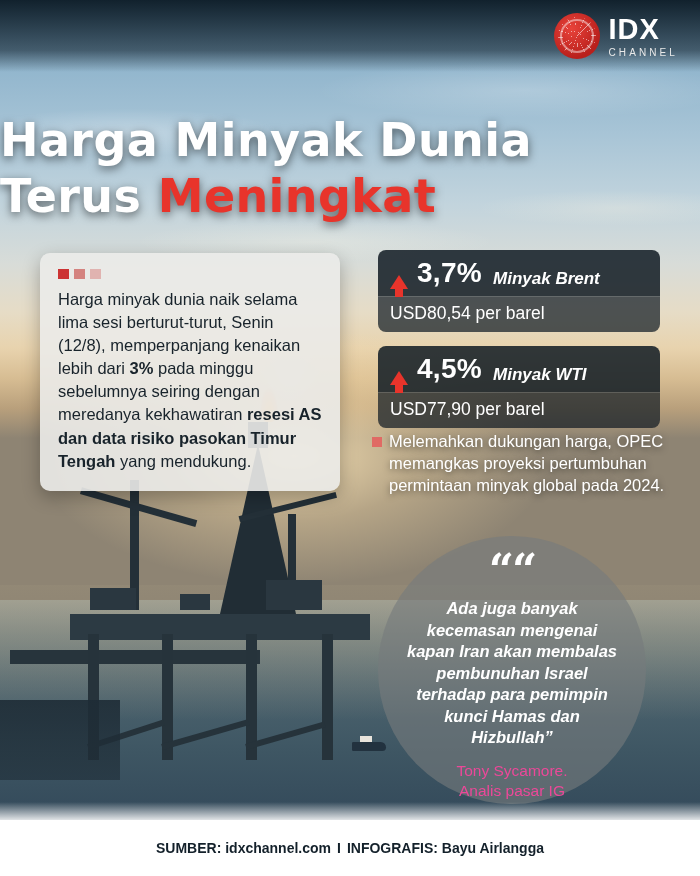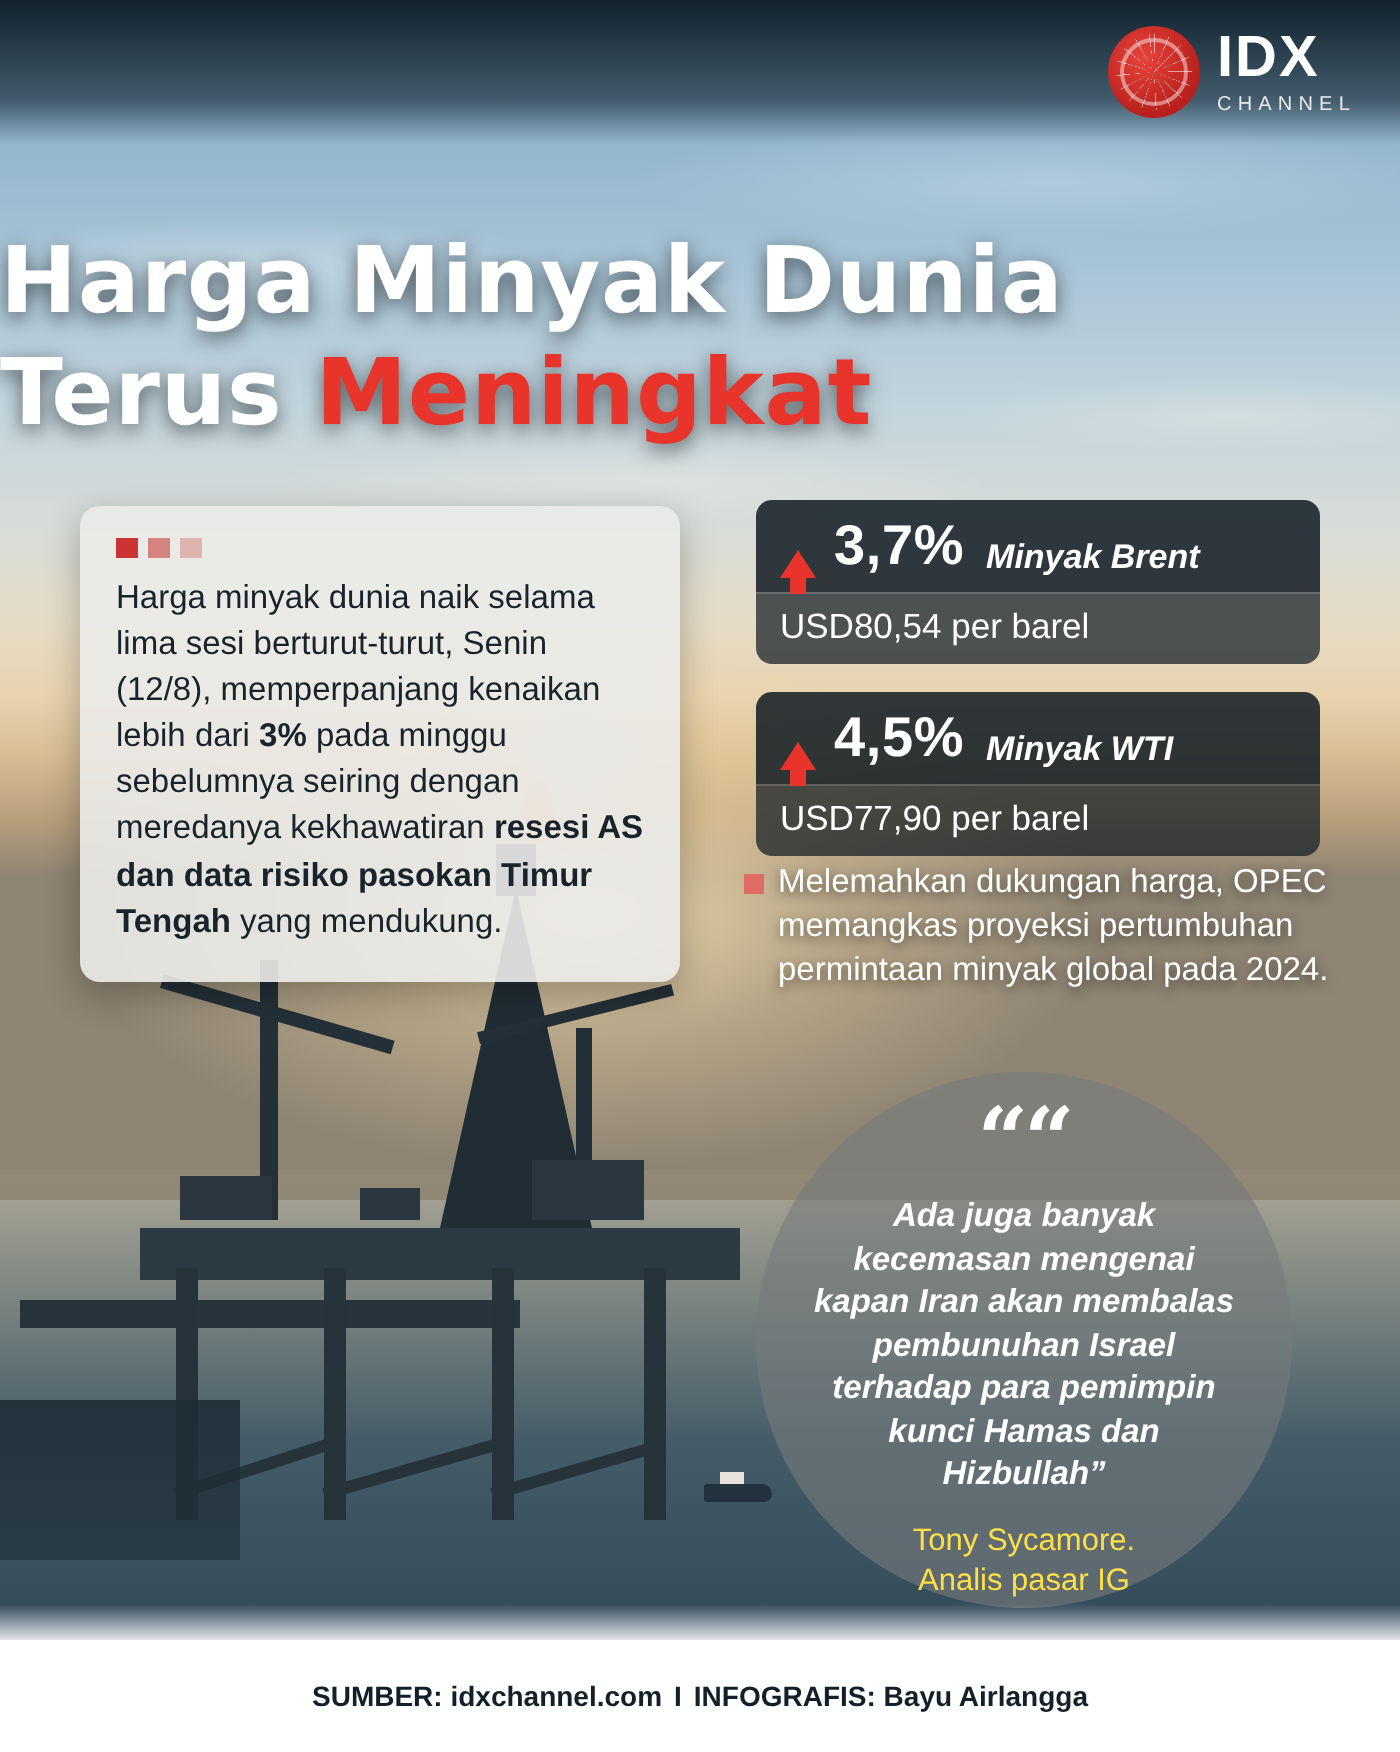--- a/index.html
+++ b/index.html
@@ -241,21 +241,21 @@
   }
   .quote-mark {
     color: #fff; font-size: 44px; font-weight: bold; line-height: 0.6; letter-spacing: -2px;
     font-family: "DejaVu Serif", serif;
   }
   .quote-text {
     color: #fff; font-style: italic; font-size: 16.5px; line-height: 1.30;
     margin-top: 14px; width: 212px; font-weight: bold;
   }
   .quote-author {
-    color: #fde047; font-size: 15.5px; line-height: 1.25; margin-top: 13px; width: 220px;
+    color: #ec4899; font-size: 15.5px; line-height: 1.25; margin-top: 13px; width: 220px;
   }
 
   
   .footer {
     position: absolute; left: 0; right: 0; bottom: 0; height: 56px;
     background: #ffffff;
   }
   .footer-strip {
     position: absolute; left: 0; right: 0; bottom: 56px; height: 18px;
     background: linear-gradient(to bottom, rgba(255,255,255,0), rgba(255,255,255,0.85));

